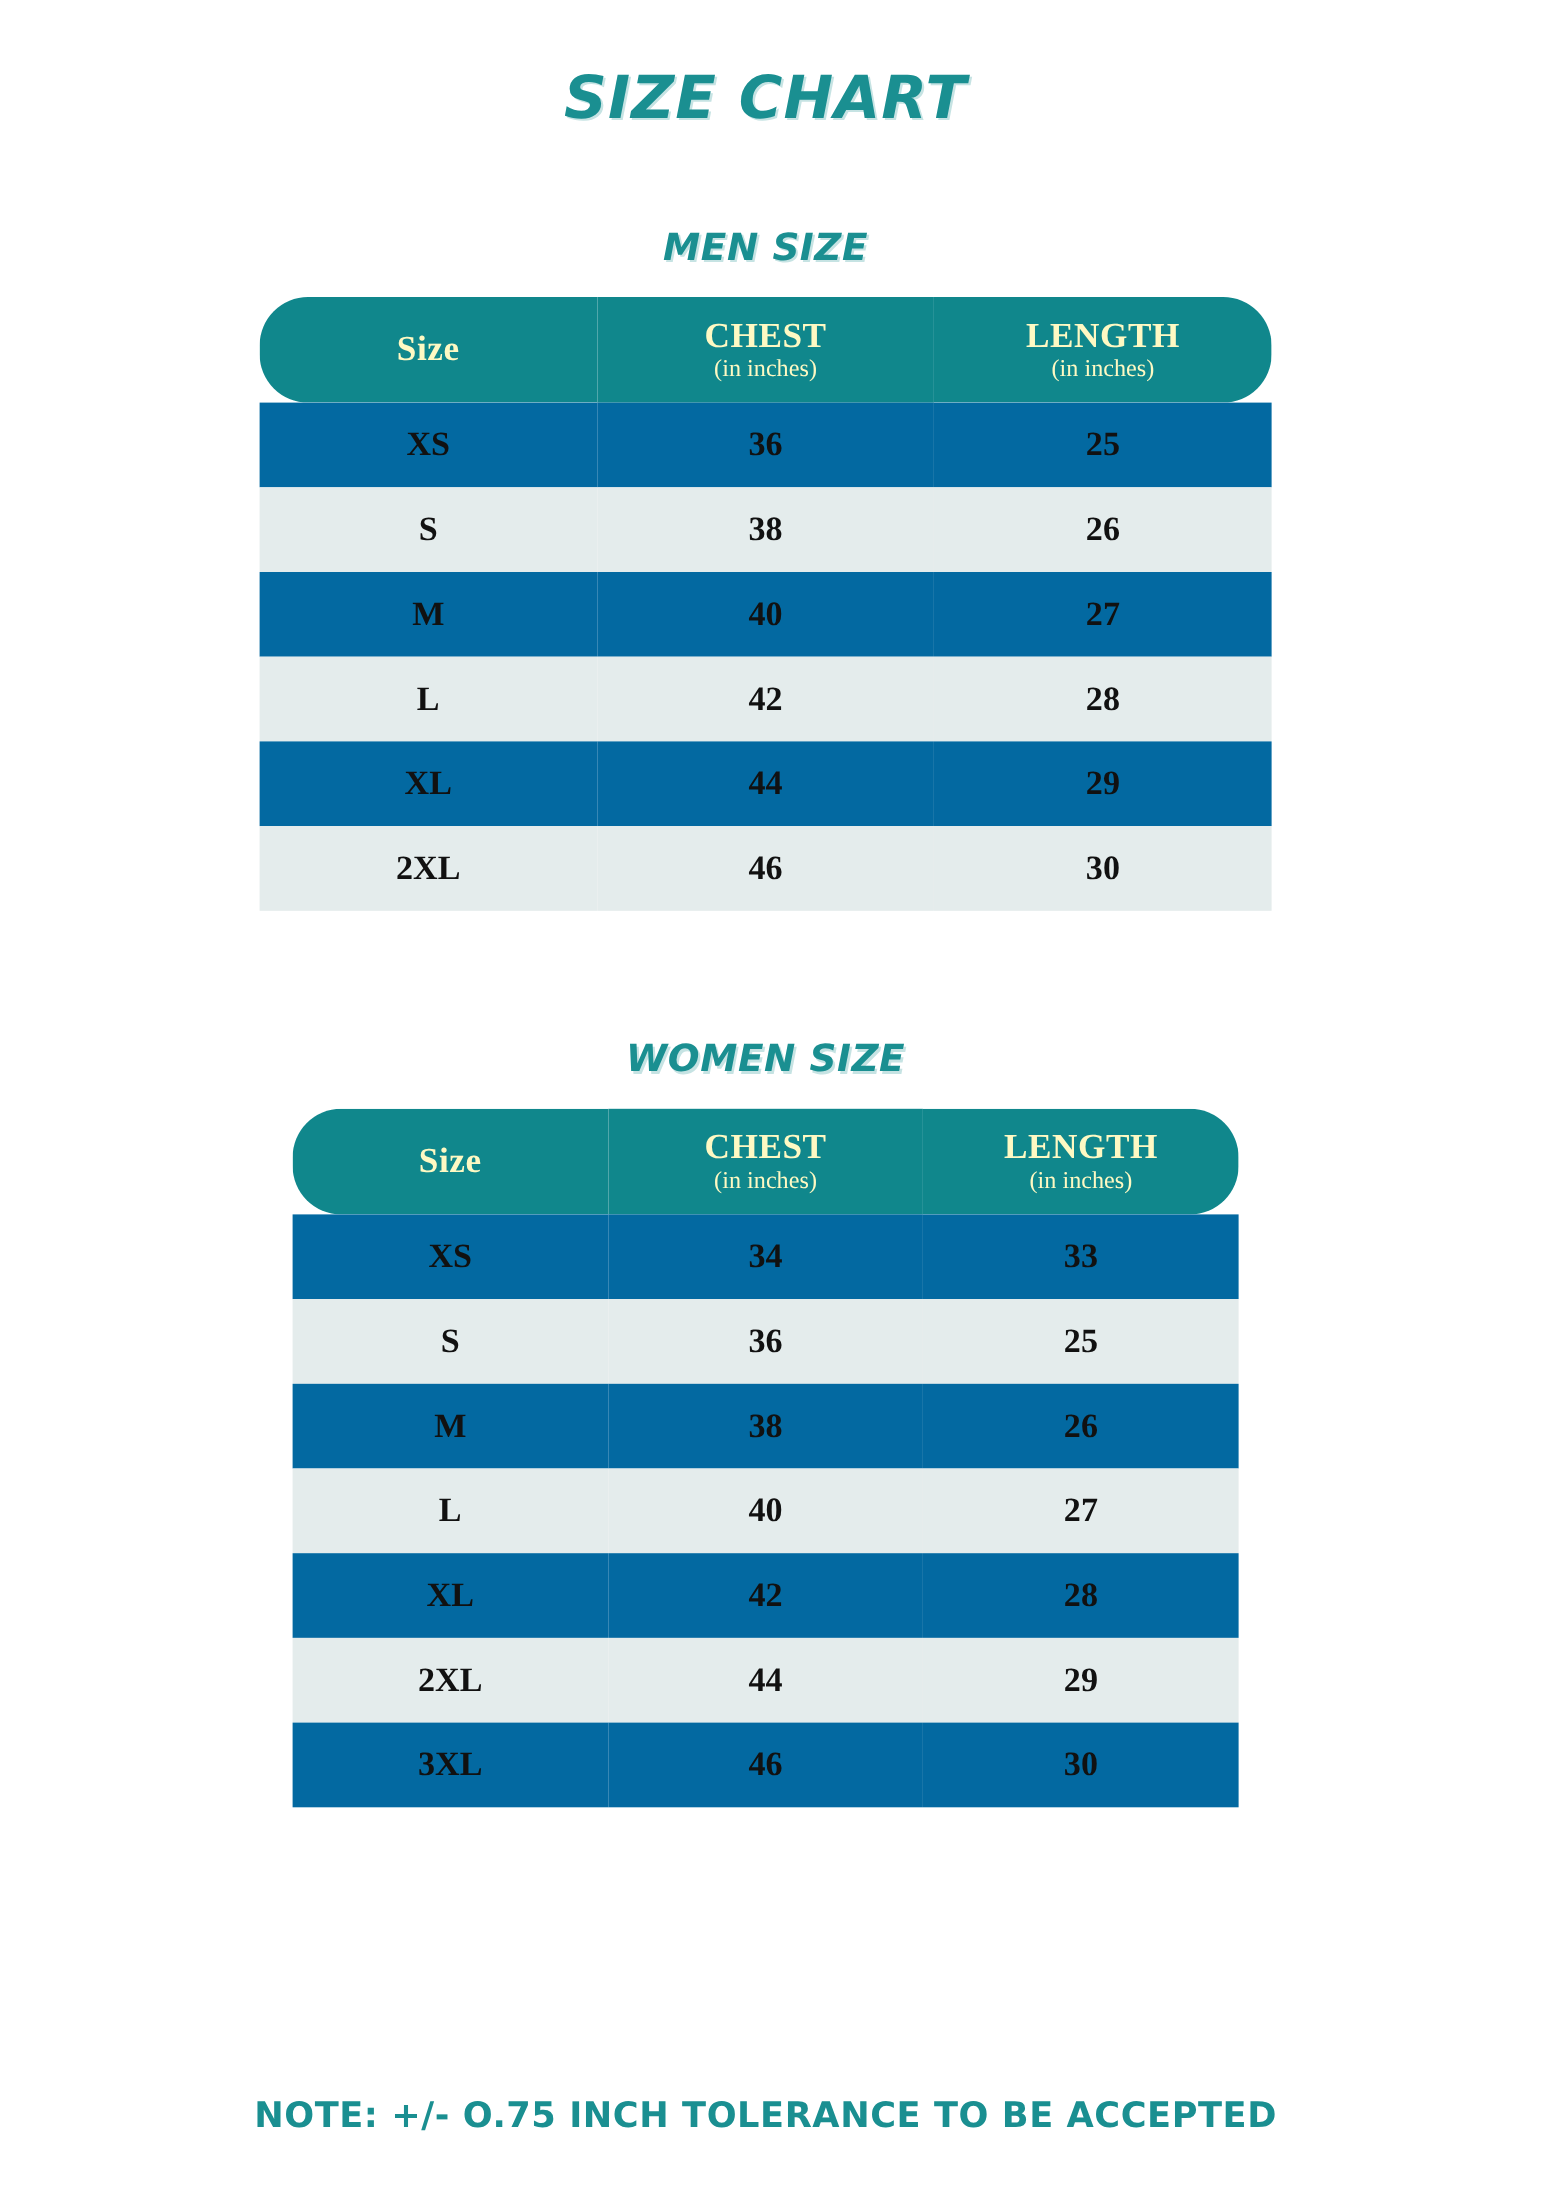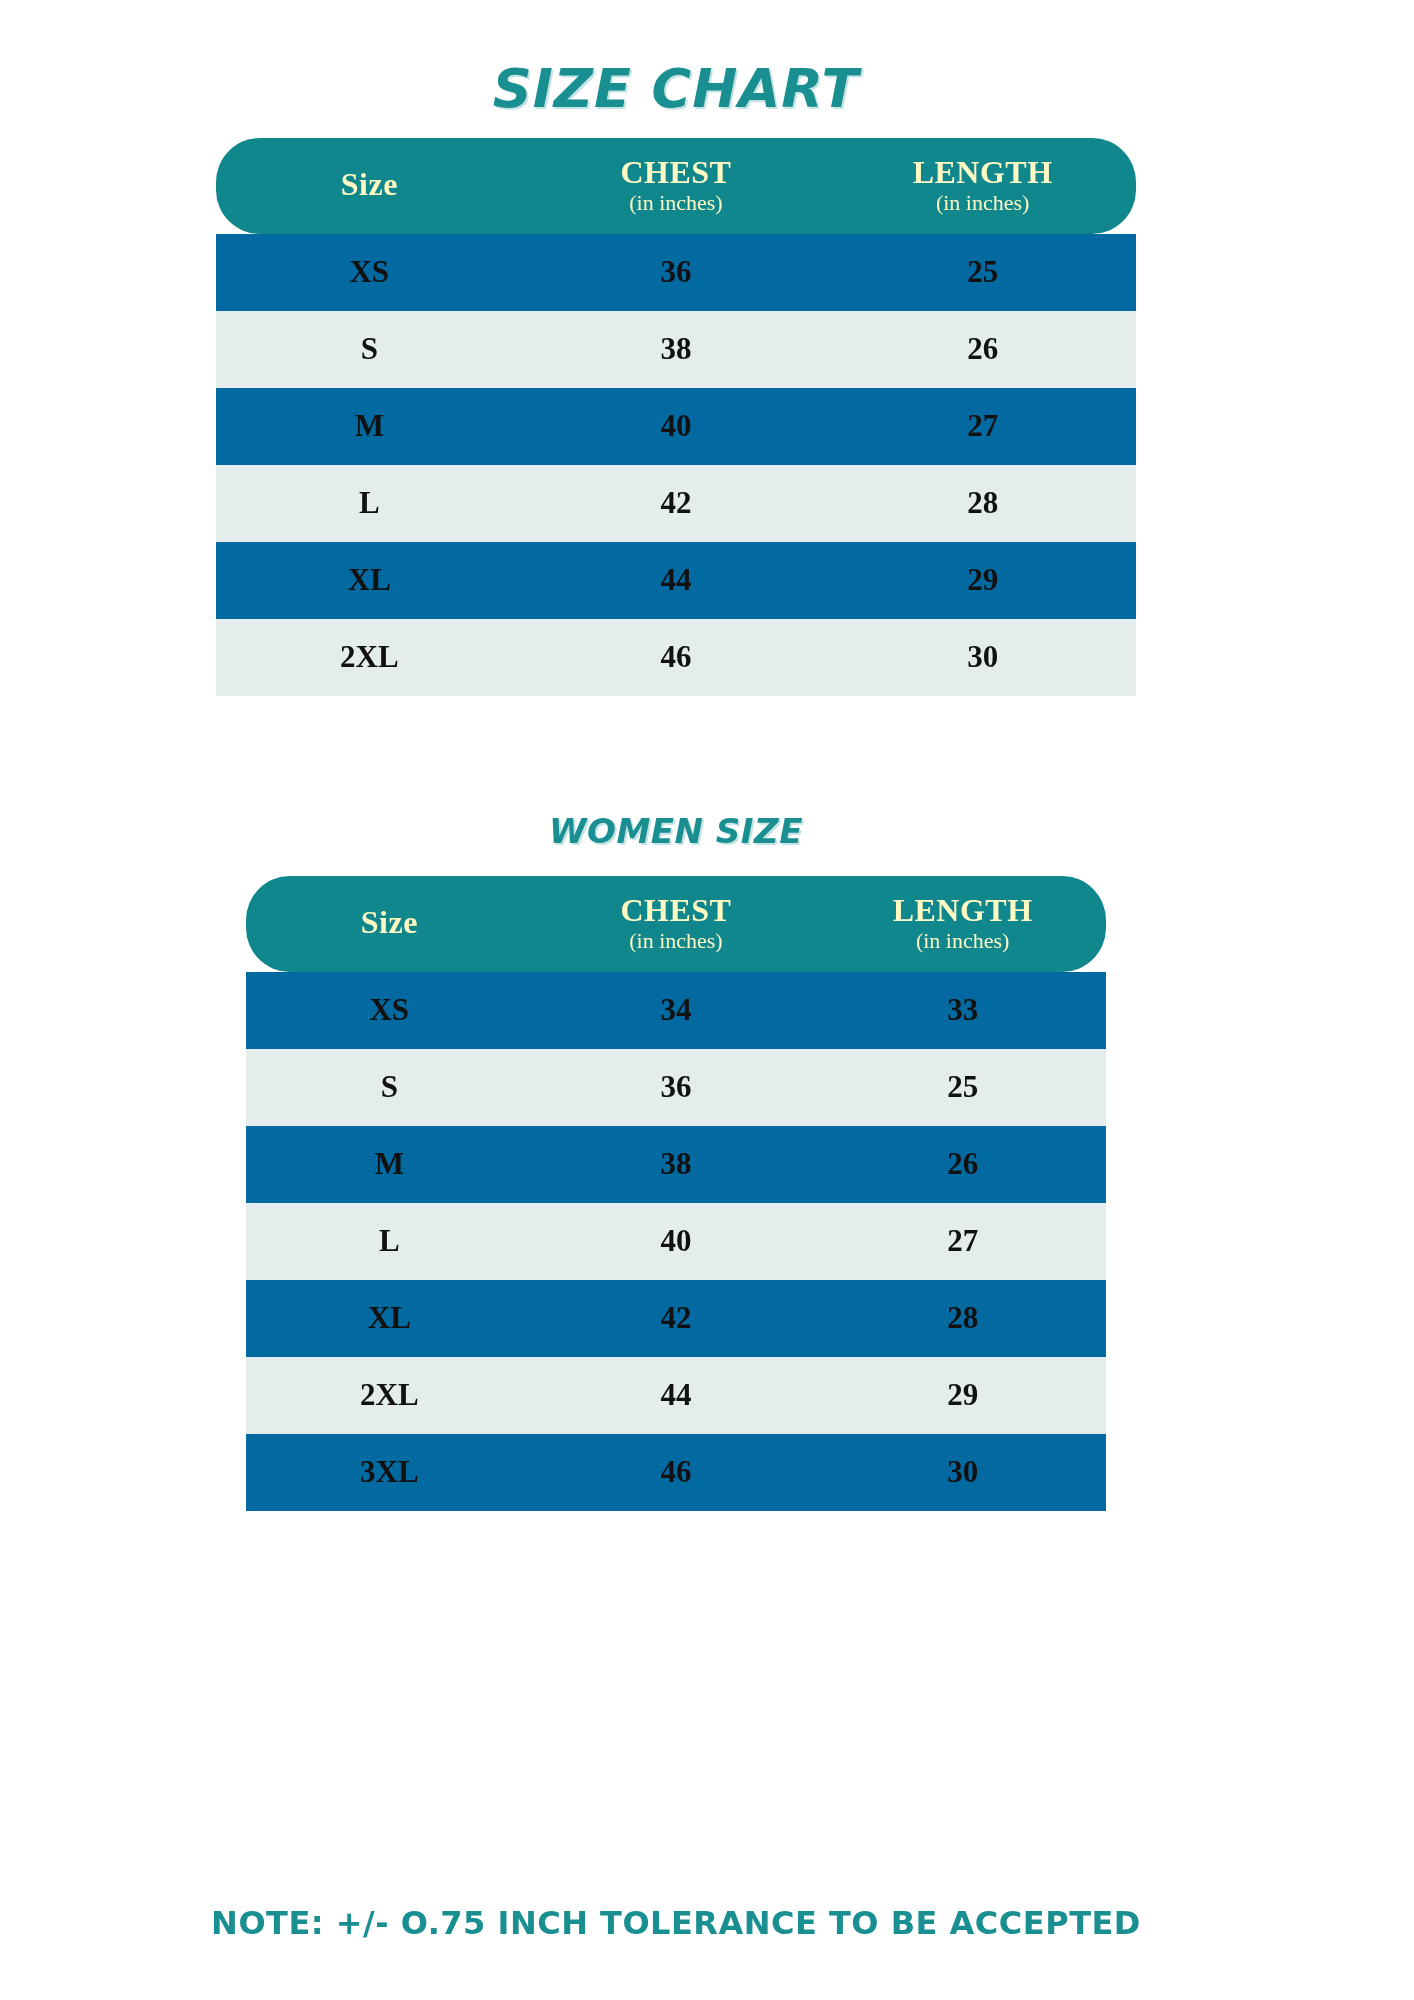--- a/index.html
+++ b/index.html
@@ -15,20 +15,21 @@
     position: relative;
     overflow: hidden;
   }
 
   .page {
     width: 1352px;
     height: 2000px;
     box-sizing: border-box;
     padding: 0;
     position: relative;
+    margin-left: 20px;
   }
 
   
   .main-title {
     text-align: center;
     font-family: "DejaVu Sans", sans-serif;
     font-weight: bold;
     font-style: italic;
     font-size: 54px;
     letter-spacing: 1px;
@@ -139,20 +140,21 @@
     color: #1a8f91;
   }
 </style>
 </head>
 <body>
 
 <div class="page">
 
   <h1 class="main-title">SIZE CHART</h1>
 
+  <h2 class="section-title" id="men-title">MEN SIZE</h2>
 
   <div class="table-wrap" id="men-table-wrap">
     <table class="size-table">
       <colgroup>
         <col class="c-size">
           <col class="c-chest">
           <col class="c-length">
       </colgroup>
       <thead>
         <tr>

